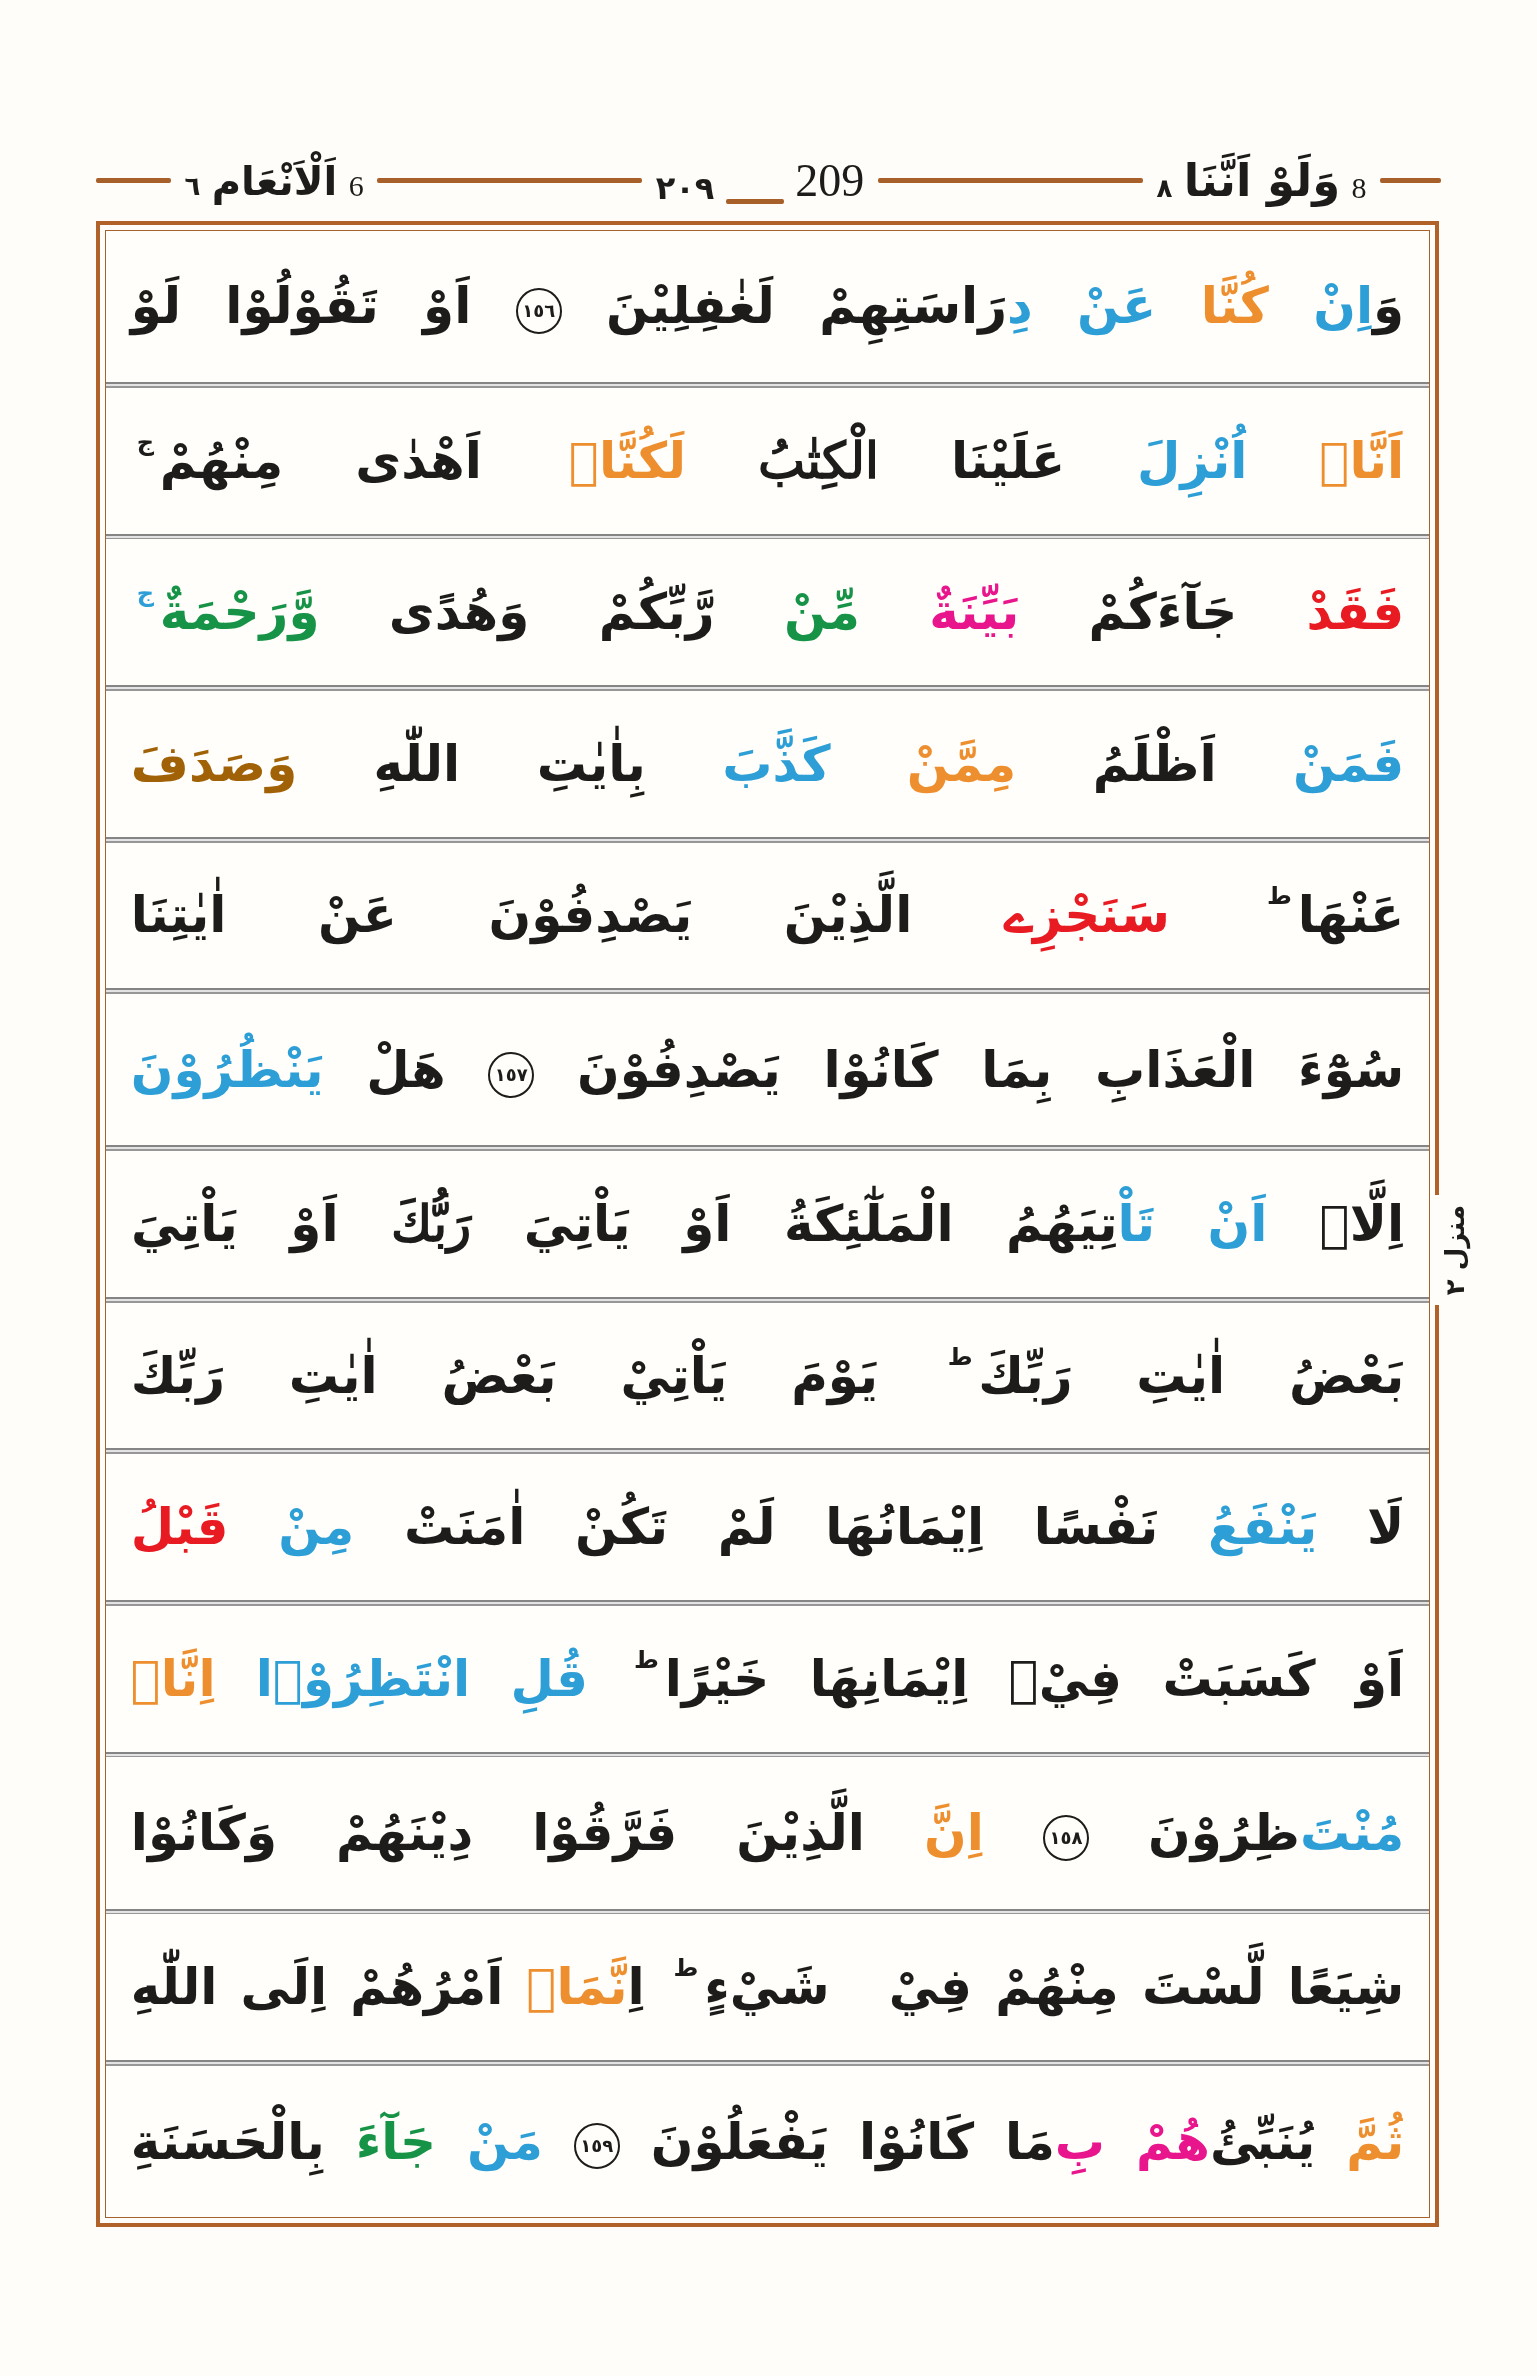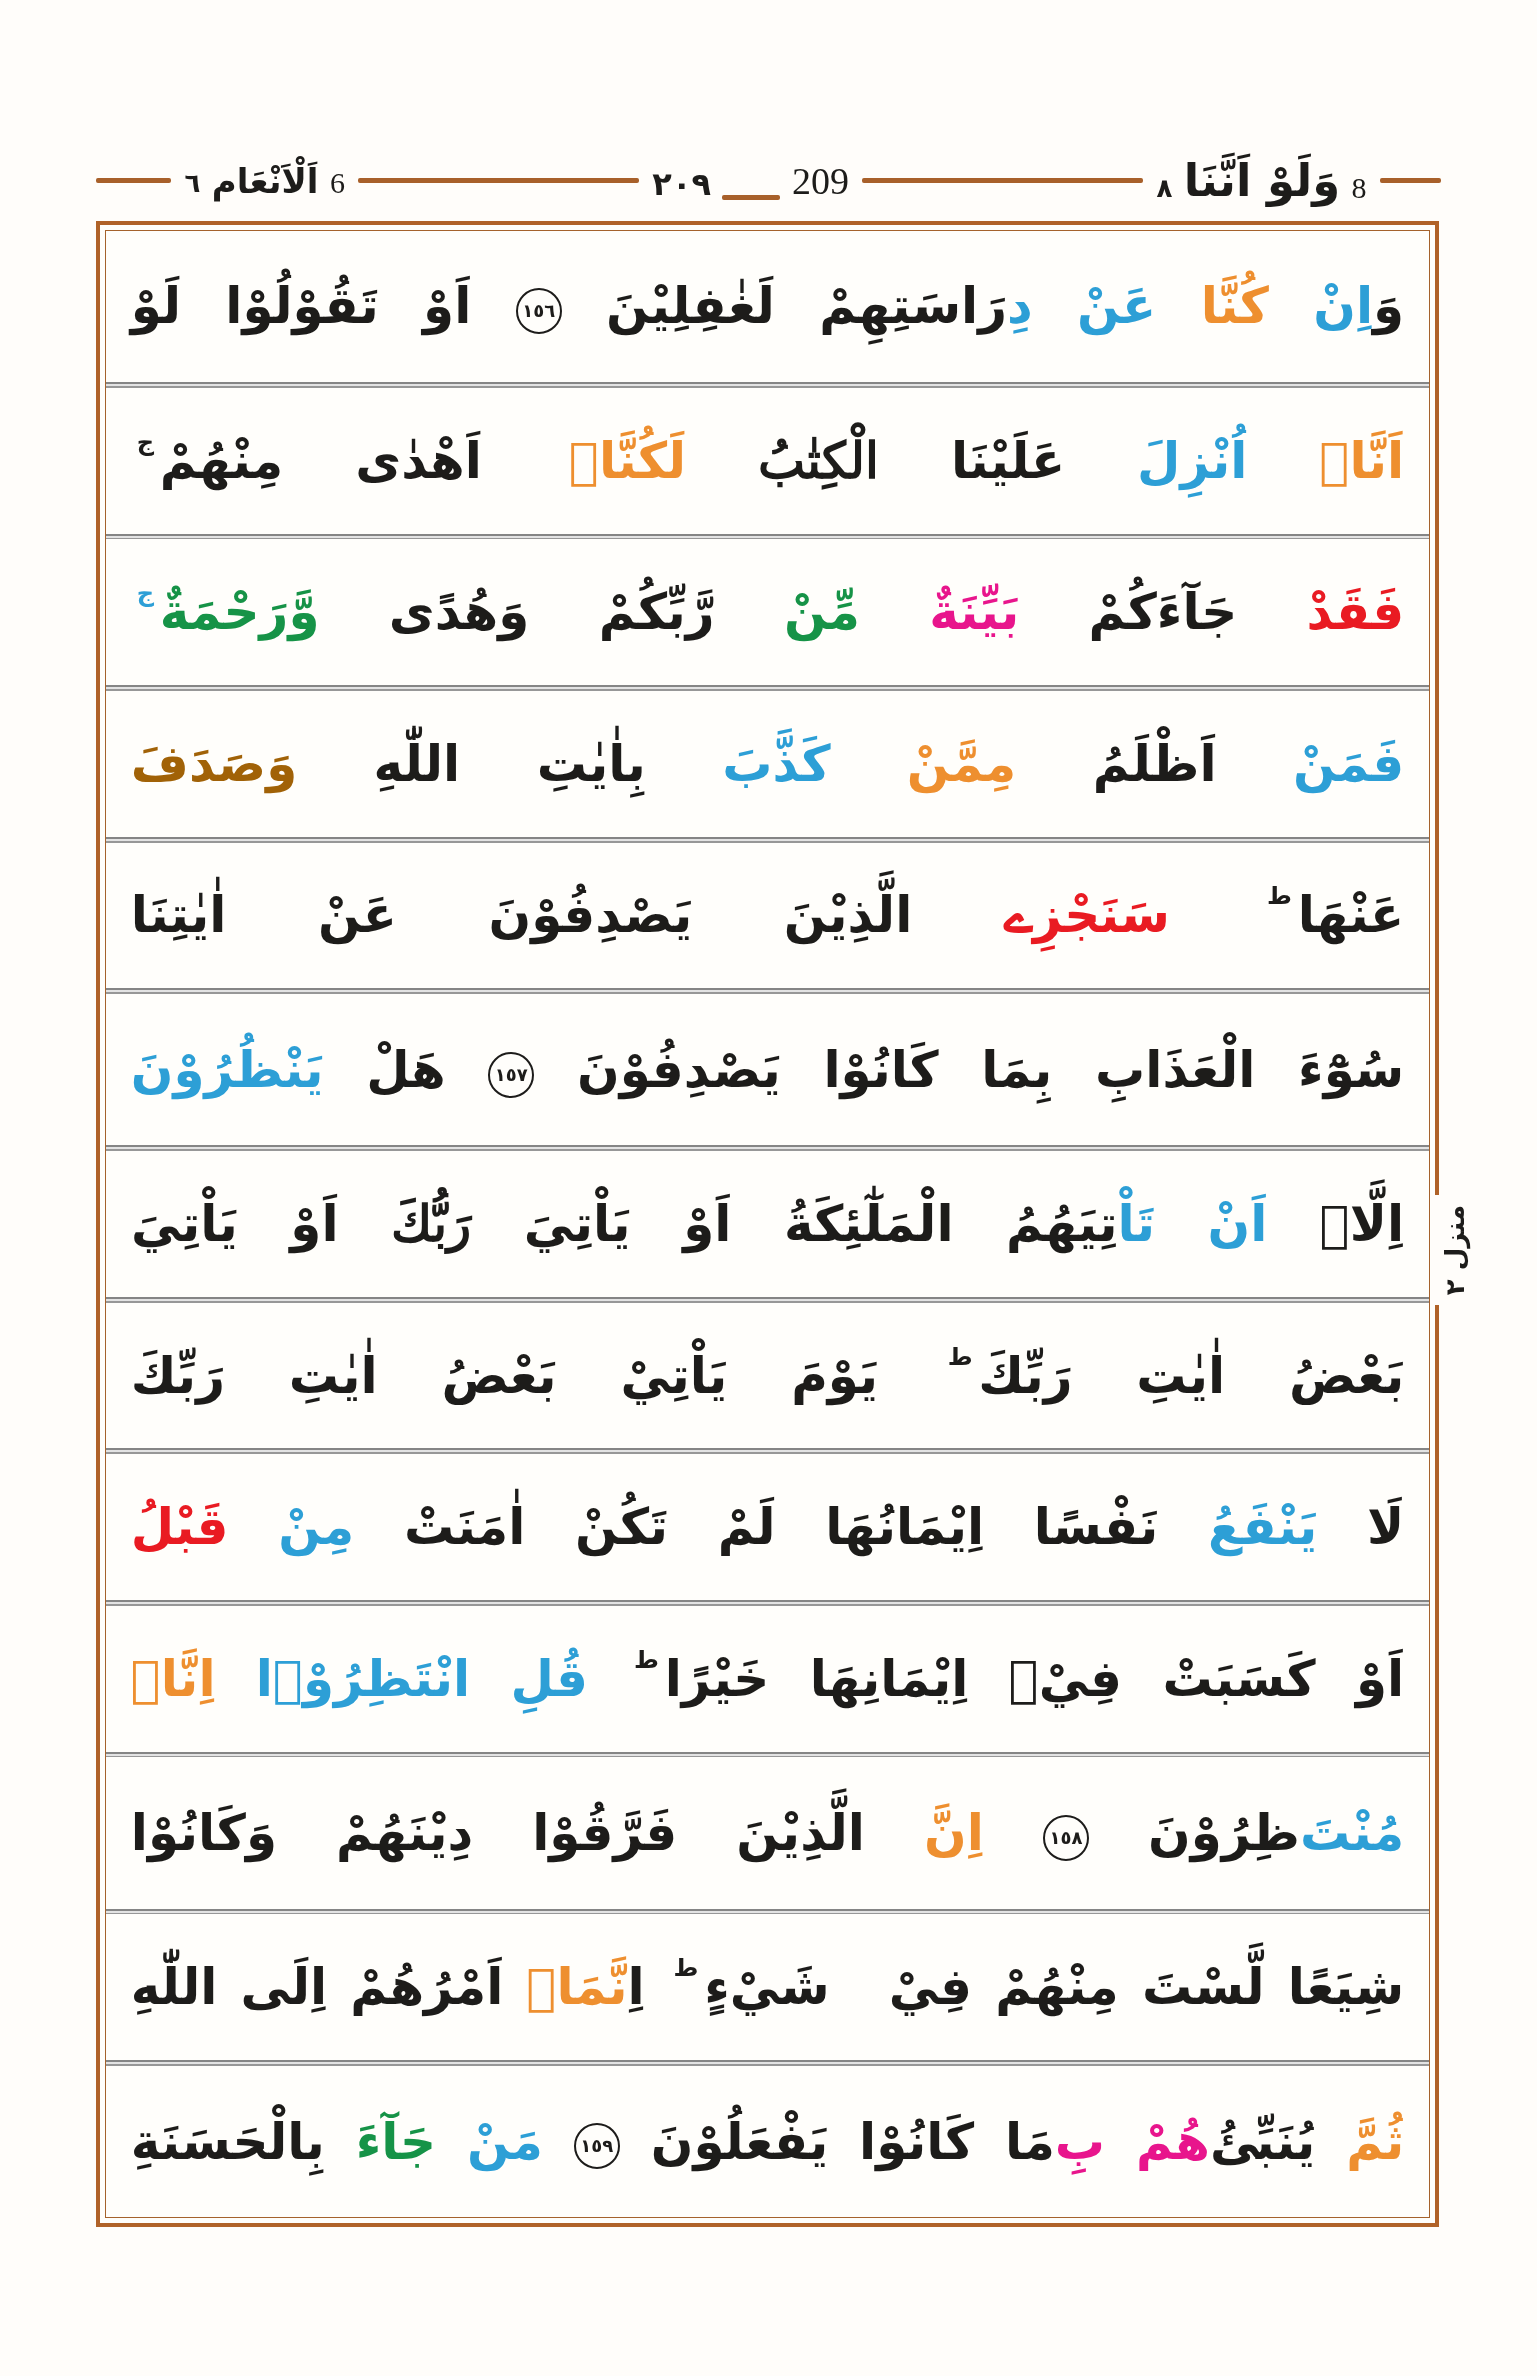--- a/index.html
+++ b/index.html
@@ -13,26 +13,26 @@
   .hdr{
     position:absolute;left:96px;top:146px;width:1345px;height:69px;
     display:flex;align-items:center;gap:13.4px;direction:ltr;
   }
   .h-line{height:4.8px;background:#a8602a;border-radius:1.9px;}
   .grow{flex:1 1 auto;}
   .lead-l{flex:0 0 75px;}
   .lead-r{flex:0 0 61px;}
   .mid{flex:0 0 58px;}
   .hg{display:flex;align-items:flex-end;gap:11.5px;direction:ltr;white-space:nowrap;}
-  .ar-name{font-weight:700;font-size:34px;color:#1d1c1a;line-height:1;}
+  .ar-name{font-weight:700;font-size:40px;color:#1d1c1a;line-height:1;}
   .ar-name.juz{font-size:45px;}
   .ar-num{font-weight:700;font-size:26px;color:#1d1c1a;line-height:1.1;}
   .lat-num{font-family:"Liberation Serif",serif;font-size:30px;color:#1d1c1a;line-height:1;}
   .pg-ar{font-weight:700;font-size:32px;color:#1d1c1a;line-height:1;}
-  .pg-lat{font-family:"Liberation Serif",serif;font-size:38px;color:#1d1c1a;line-height:1;}
+  .pg-lat{font-family:"Liberation Serif",serif;font-size:46px;color:#1d1c1a;line-height:1;}
   
   .box{
     position:absolute;left:96px;top:221px;width:1335px;height:1998px;
     border:4.8px solid #b06228;background:#fffefb;
   }
   .box-inner{
     position:absolute;inset:4.8px;border:1.9px solid #a5622c;
     display:flex;flex-direction:column;background:#fffefb;
   }
   .row{

